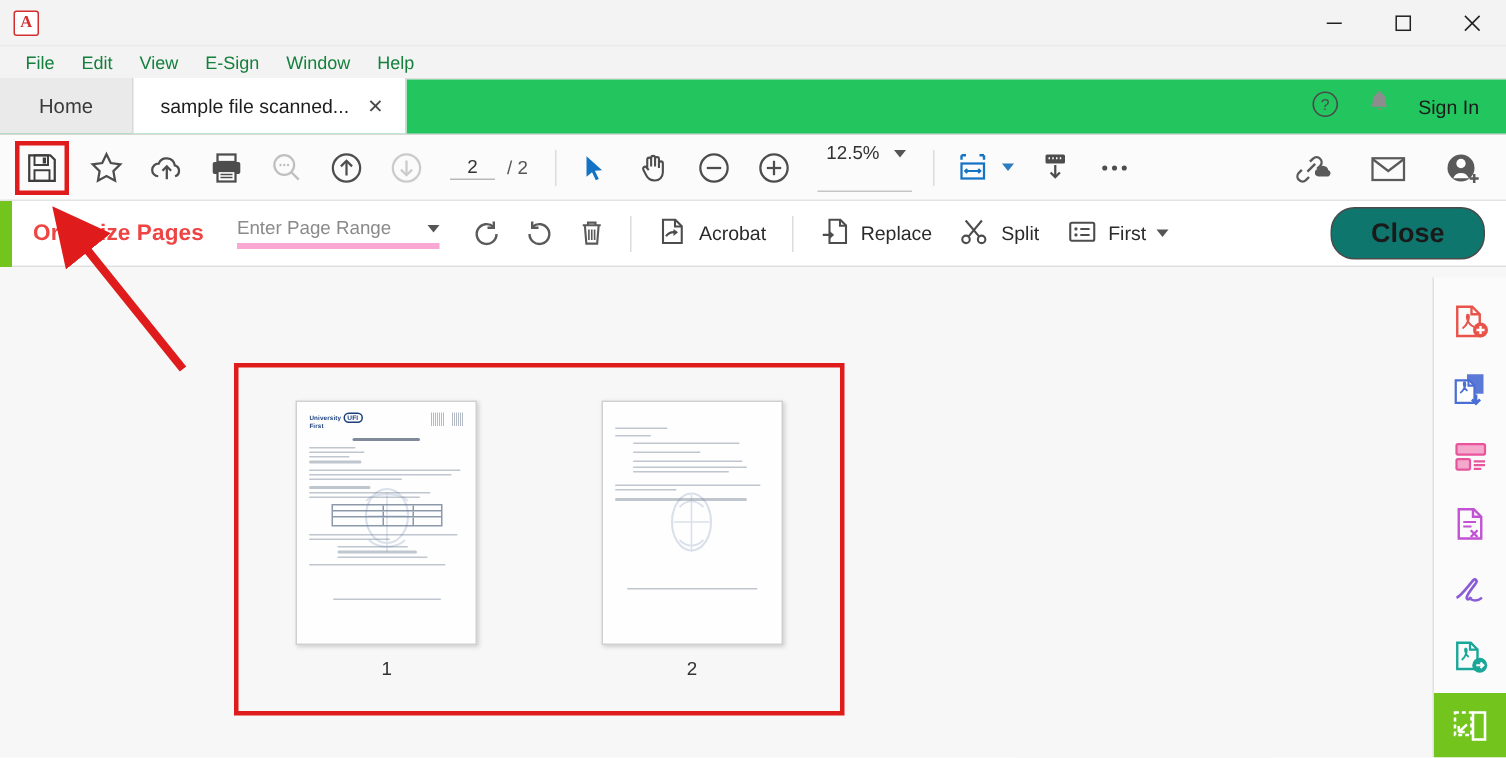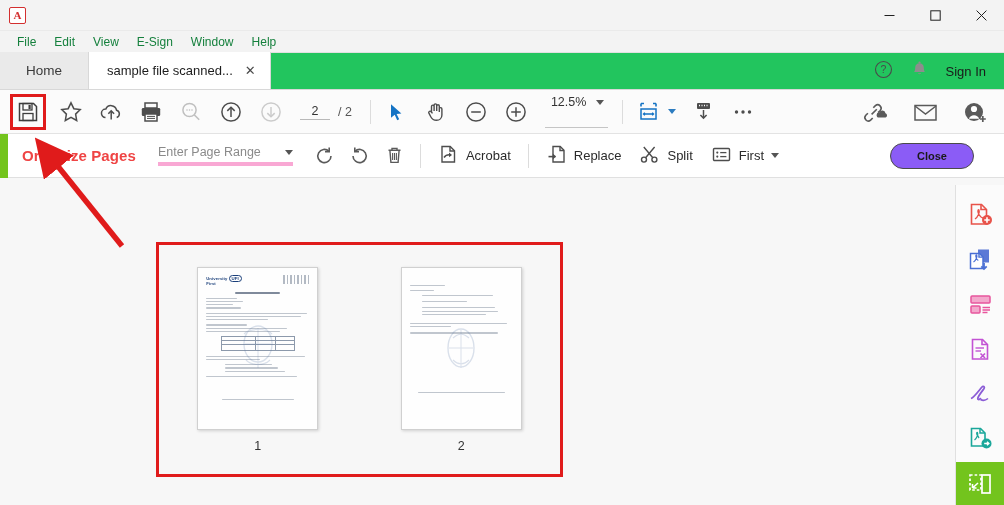--- a/index.html
+++ b/index.html
@@ -123,24 +123,24 @@
     width: 135px; border-bottom: 4px solid #f9a8d4;
     padding-bottom: 3px; margin-right: 14px;
   }
   .pagerange-ph { font-size: 12.5px; color: #8a8a8a; }
   .obtn {
     display: flex; align-items: center; gap: 7px;
     height: 30px; padding: 0 9px; font-size: 13px; color: #2b2b2b;
   }
   .icononly { padding: 0 7px; }
   .close-btn {
-    position: absolute; right: 30px;
+    position: absolute; right: 14px;
     border: 1.4px solid #4a4a4a; border-radius: 16px;
-    padding: 6px 26px; font-size: 11px; color: #1a1a1a; font-weight: bold;
-    background: #8b5cf6;
+    padding: 6px 26px; font-size: 18px; color: #1a1a1a; font-weight: bold;
+    background: #0f766e;
   }
 
   
   .content {
     position: absolute; left: 0; top: 185px;
     width: 955px; height: 320px; background: #f7f7f7;
   }
   .selection-box {
     position: absolute; left: 156px; top: 57px;
     width: 407px; height: 235px;

